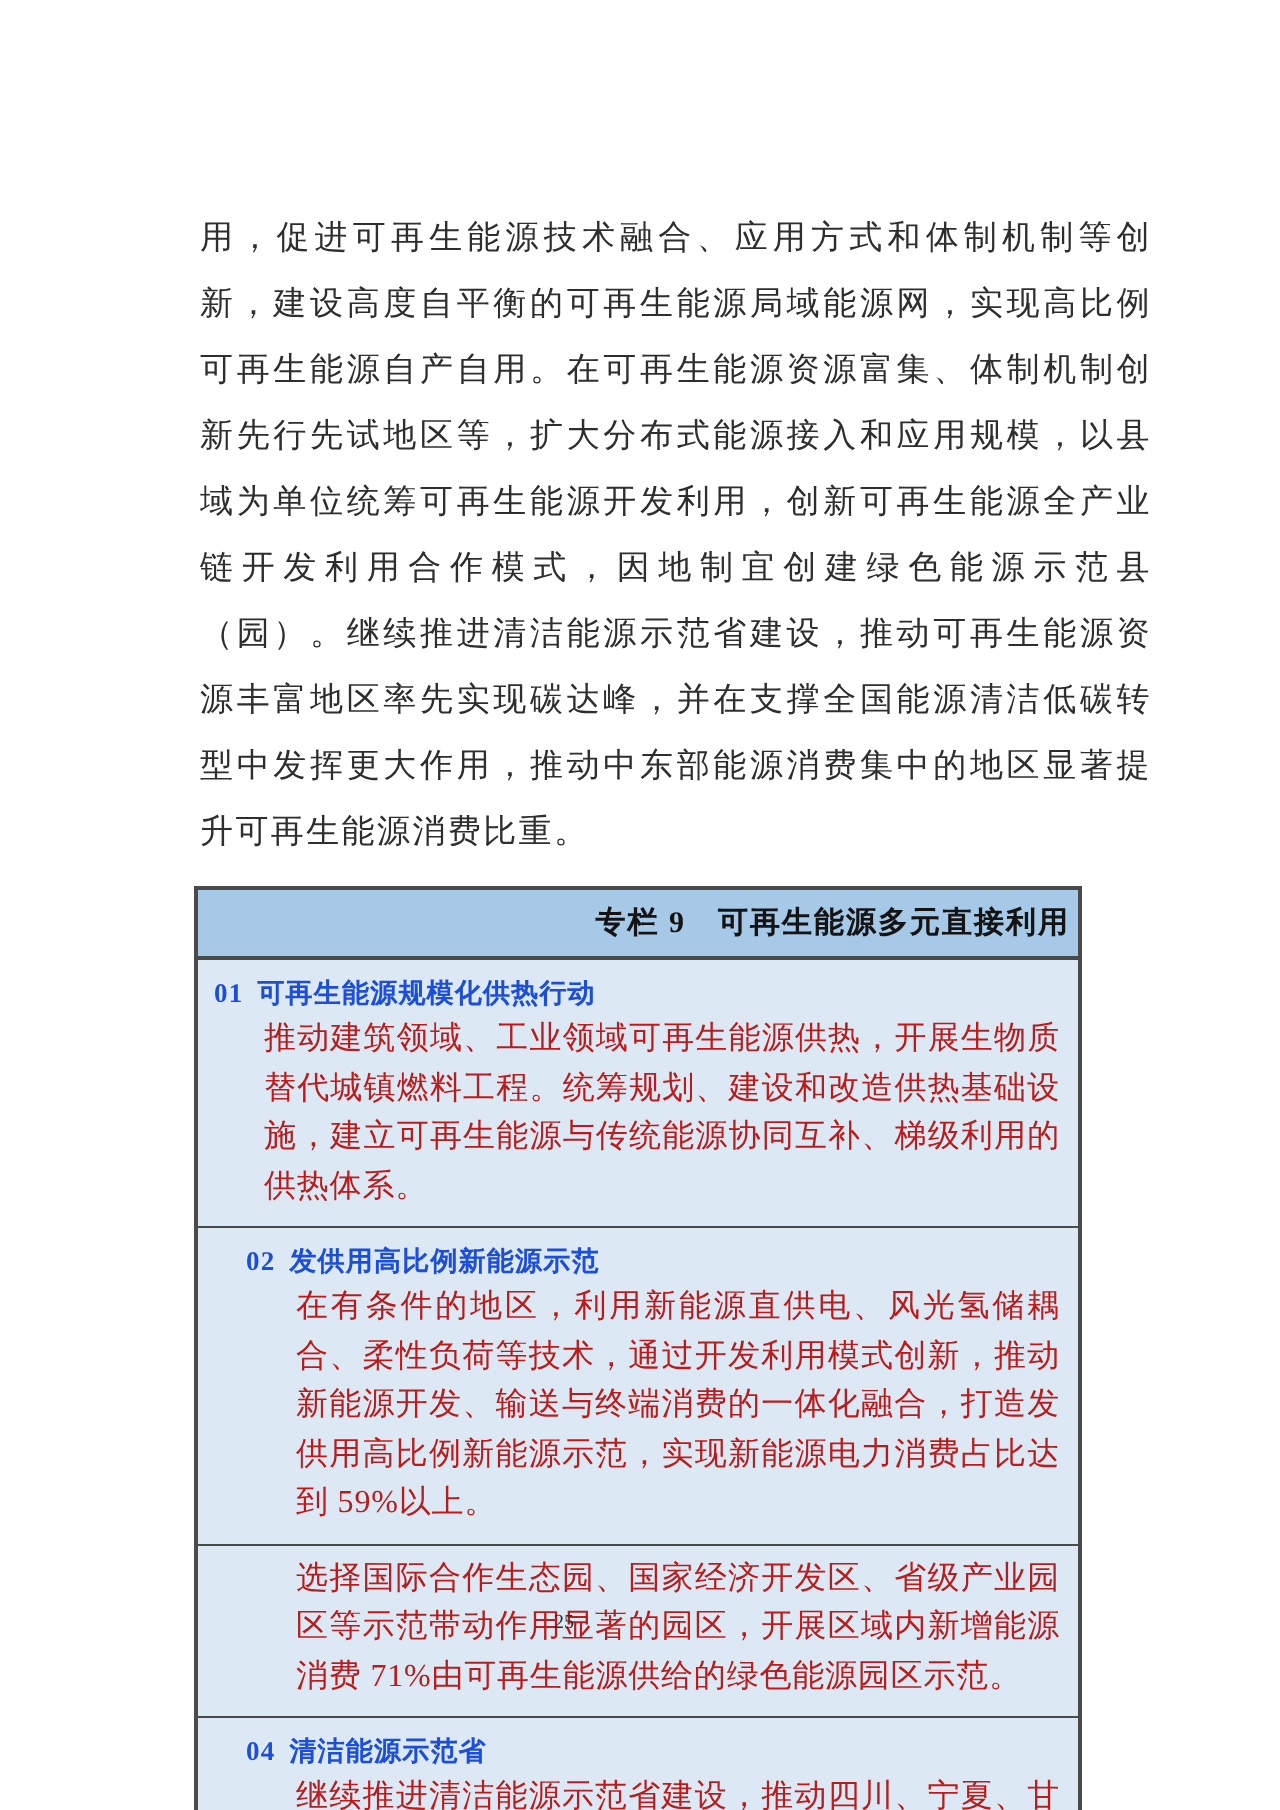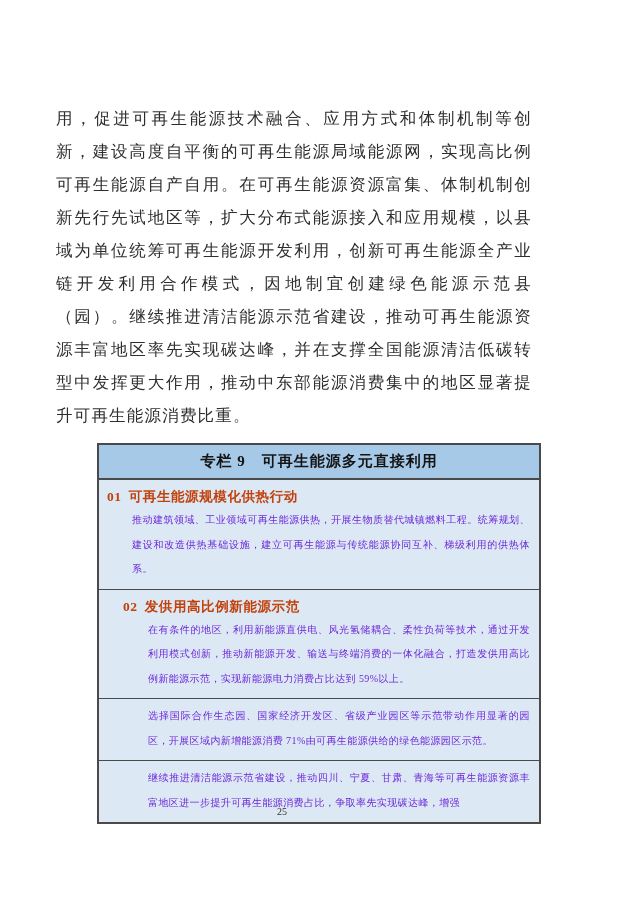--- a/index.html
+++ b/index.html
@@ -18,73 +18,73 @@
     overflow: hidden;
     position: relative;
   }
   .page {
     width: 640px;
     height: 905px;
     padding-top: 102px;
     position: relative;
   }
   .para {
-    margin-left: 56px;
+    margin-left: 100px;
     width: 476px;
     font-size: 16.5px;
     line-height: 33px;
     letter-spacing: 1.2px;
     text-align: justify;
     text-justify: inter-ideograph;
     color: var(--text-color);
   }
   .box {
     margin-left: 97px;
     margin-top: 11px;
     width: 444px;
     border: 2px solid var(--box-border);
     background: var(--box-row-bg);
   }
   .box-header {
     background: var(--box-header-bg);
     border-bottom: 2px solid var(--box-border);
-    text-align: center;
+    text-align: right;
     font-weight: bold;
     font-size: 15px;
     color: #141414;
     padding: 7px 4px;
     letter-spacing: 1px;
   }
   .box-row {
     background: var(--box-row-bg);
     padding: 5px 9px 7px 8px;
   }
   .box-row + .box-row {
     border-top: 1.5px solid var(--box-border);
     padding-left: 24px;
   }
   .row-title {
     font-weight: bold;
     font-size: 13.5px;
     line-height: 23px;
-    color: #c2410c;
+    color: #1d4ed8;
     letter-spacing: 0.6px;
   }
   .row-num {
     display: inline-block;
     margin-right: 7px;
   }
   .row-body {
     margin-left: 25px;
-    font-size: 10px;
+    font-size: 16px;
     line-height: 24.5px;
     letter-spacing: 0.4px;
     text-align: justify;
     text-justify: inter-ideograph;
-    color: #6d28d9;
+    color: #b91c1c;
   }
   .page-number {
     position: absolute;
     top: 806px;
     left: 0;
     width: 564px;
     text-align: center;
     font-size: 10px;
     color: #2e2e2e;
   }
@@ -112,20 +112,23 @@
         <span class="row-num">02</span><span>发供用高比例新能源示范</span>
       </div>
       <div class="row-body">在有条件的地区，利用新能源直供电、风光氢储耦合、柔性负荷等技术，通过开发利用模式创新，推动新能源开发、输送与终端消费的一体化融合，打造发供用高比例新能源示范，实现新能源电力消费占比达到 59%以上。</div>
     </div>
 
     <div class="box-row">
       <div class="row-body">选择国际合作生态园、国家经济开发区、省级产业园区等示范带动作用显著的园区，开展区域内新增能源消费 71%由可再生能源供给的绿色能源园区示范。</div>
     </div>
 
     <div class="box-row">
+      <div class="row-title">
+        <span class="row-num">04</span><span>清洁能源示范省</span>
+      </div>
       <div class="row-body">继续推进清洁能源示范省建设，推动四川、宁夏、甘肃、青海等可再生能源资源丰富地区进一步提升可再生能源消费占比，争取率先实现碳达峰，增强</div>
     </div>
 
   </div>
 
   <div class="page-number">25</div>
 
 </div>
 
 </body></html>

